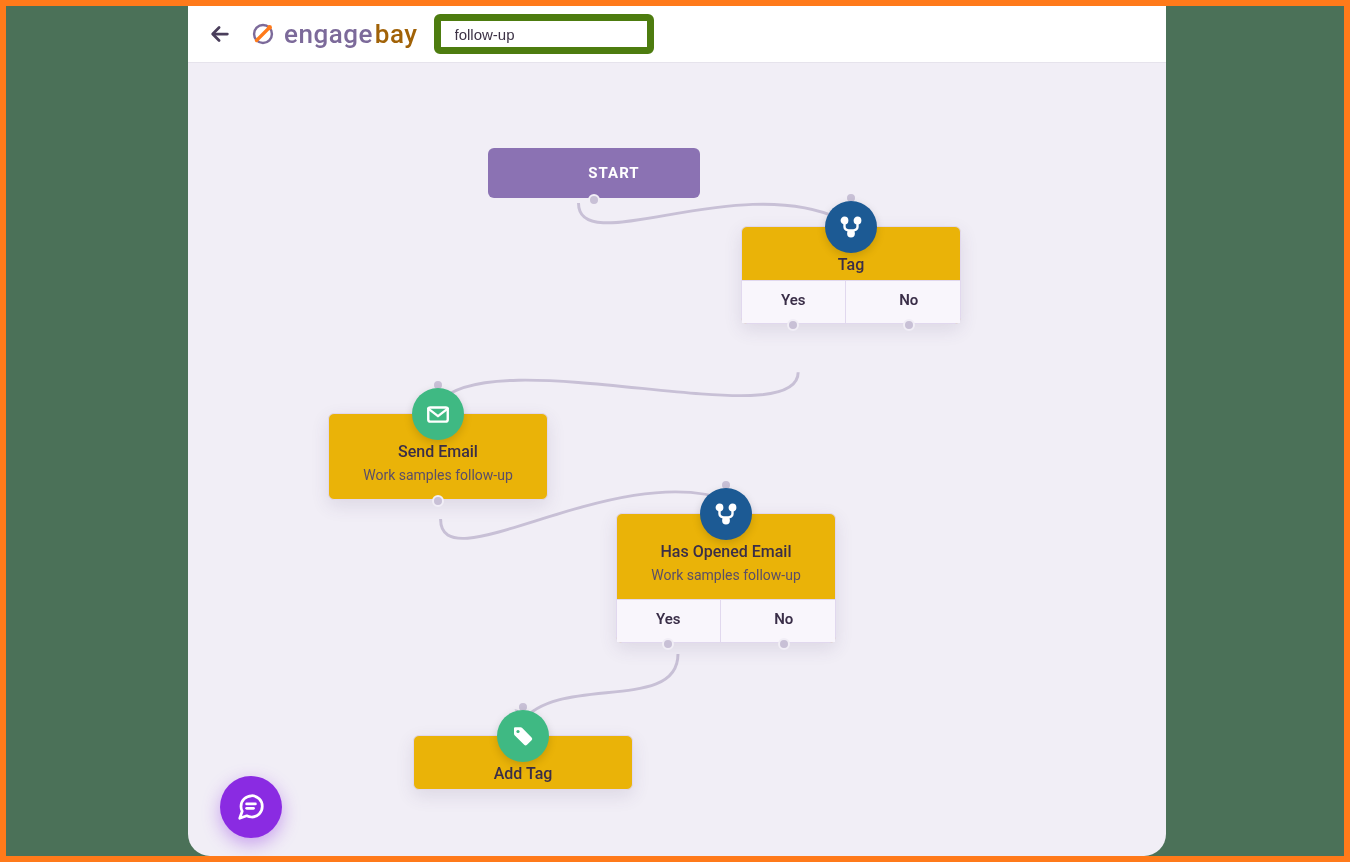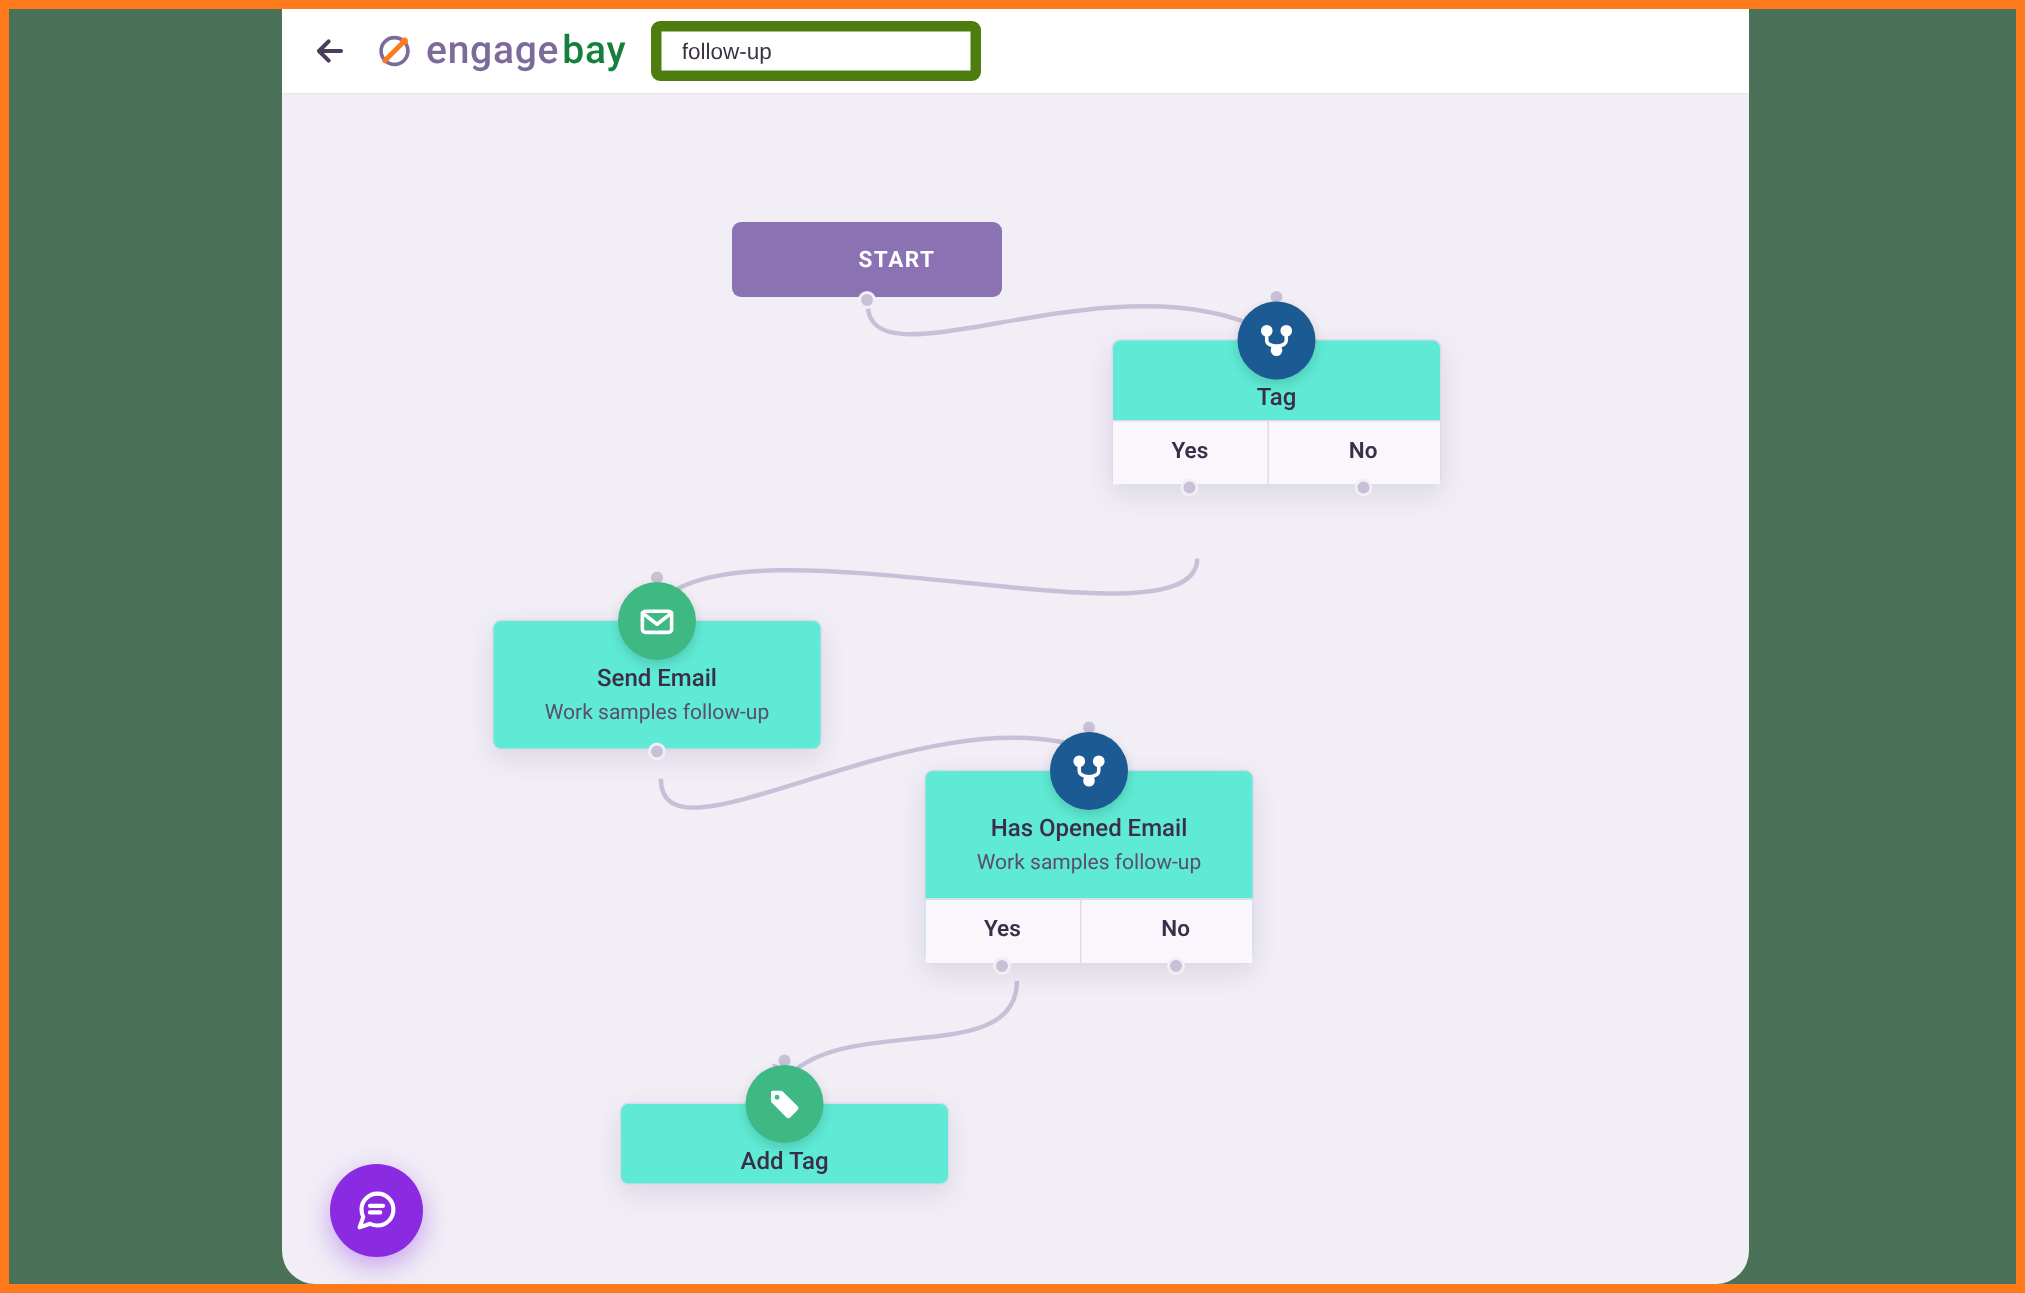--- a/index.html
+++ b/index.html
@@ -40,39 +40,39 @@
     display: flex; align-items: center; justify-content: center;
     cursor: pointer;
     color: #4a3e5b;
   }
   .logo {
     display: flex; align-items: center; gap: 2px;
     font-size: 26px; font-weight: 500; letter-spacing: 0.5px;
     color: #7c6a9a;
   }
   .logo-mark { width: 26px; height: 26px; margin-right: 6px; }
-  .logo .bay { color: #15803d; }
+  .logo .bay { color: #a16207; }
   .title-input {
     height: 40px;
     padding: 0 14px;
     border: 7px solid #4d7c0f;
     border-radius: 6px;
     font-size: 15px;
     color: #3d3346;
     background: #fff;
     width: 220px;
   }
   .canvas {
     position: relative;
     flex: 1;
     overflow: hidden;
   }
   .node {
     position: absolute;
-    background: #5eead4;
+    background: #eab308;
     border: 1px solid #e1d8ee;
     border-radius: 6px;
     box-shadow: 0 6px 18px rgba(74, 54, 110, 0.12);
     width: 220px;
   }
   .node .node-title {
     text-align: center;
     font-size: 16px;
     color: #3a2e48;
     padding: 28px 12px 6px 12px;
@@ -114,21 +114,21 @@
   .icon-blue { background: #1c5a94; }
   .icon-green { background: #3fb983; }
   .dot {
     width: 12px; height: 12px; border-radius: 50%;
     position: absolute;
     background: #c8c0d6;
     border: 2px solid #f1eef6;
   }
   .start-node {
     position: absolute;
-    width: 180px; height: 50px;
+    width: 212px; height: 50px;
     border-radius: 6px;
     background: #8b72b3;
     color: #fff;
     display: flex; align-items: center; justify-content: center;
     font-size: 15px; font-weight: 700; letter-spacing: 1px; padding-left: 40px;
   }
   .fab {
     position: absolute;
     left: 32px; bottom: 18px;
     width: 62px; height: 62px;

